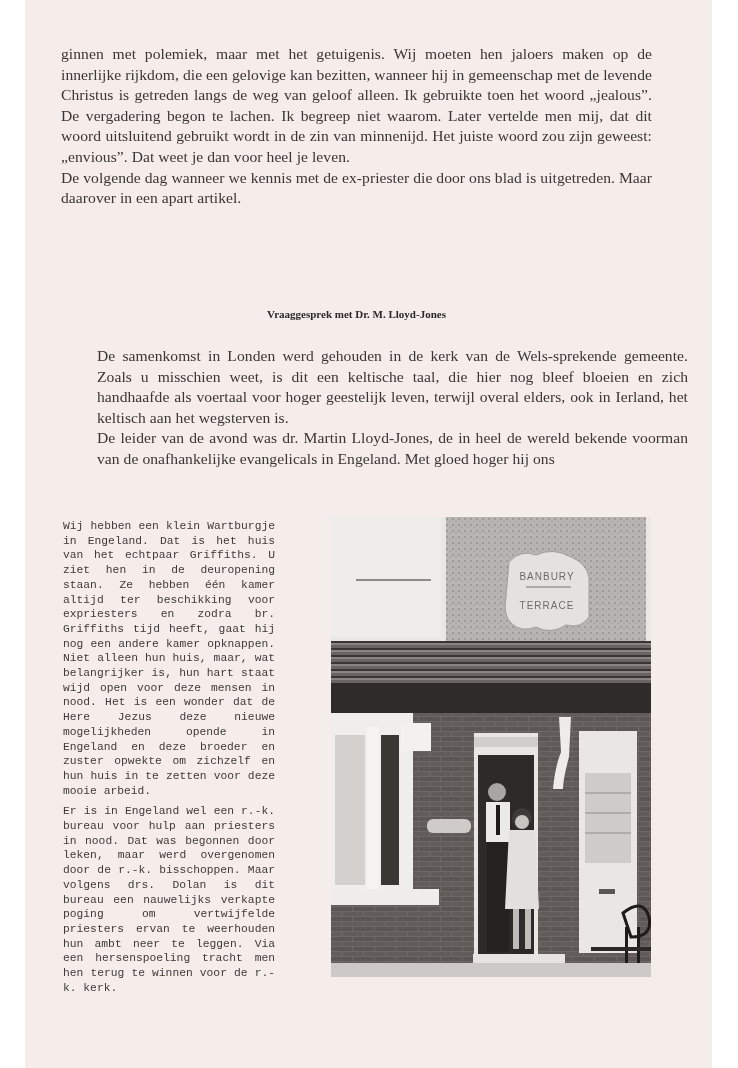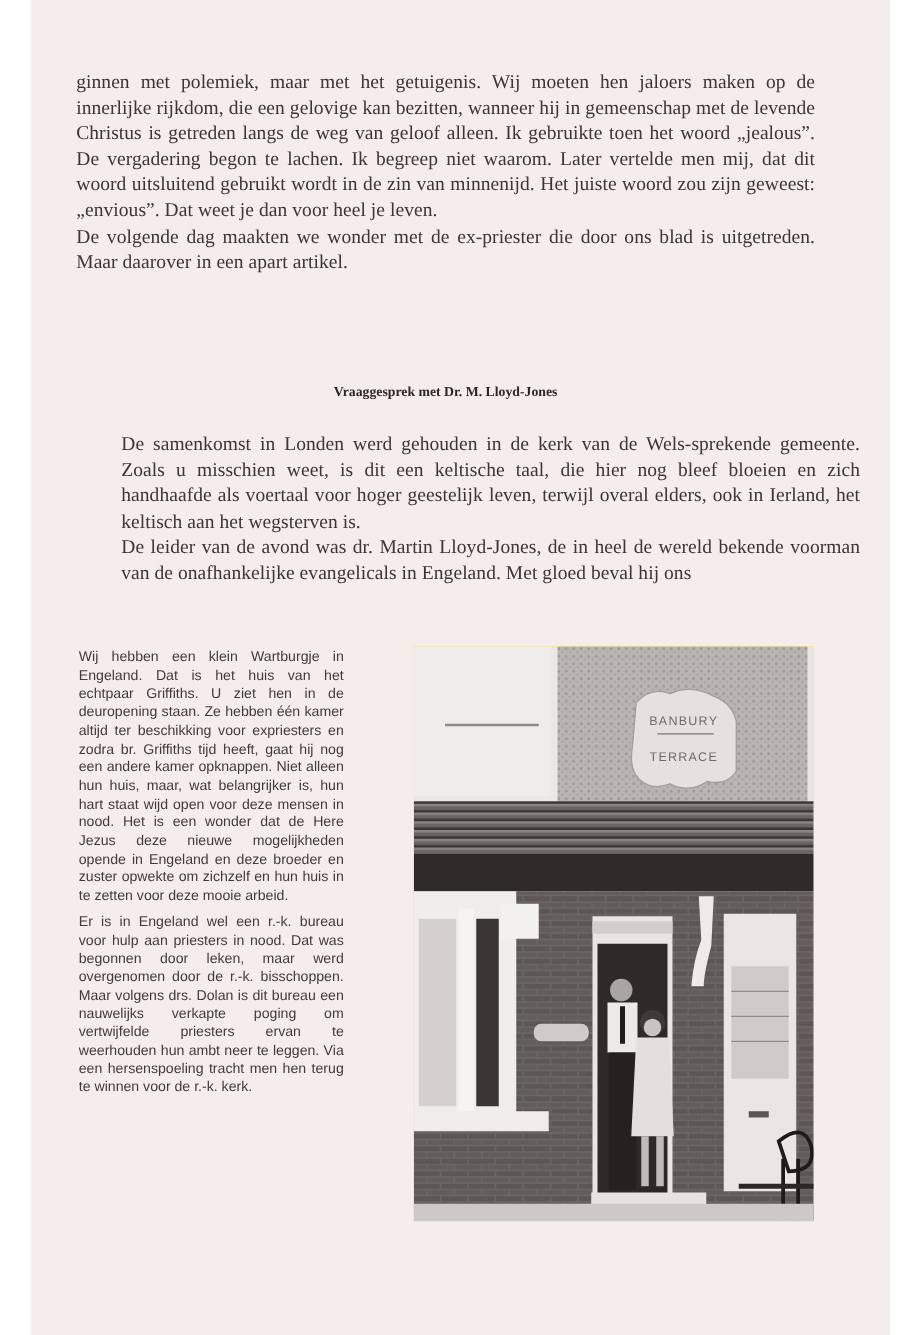--- a/index.html
+++ b/index.html
@@ -8,56 +8,56 @@
     position: absolute; left: 25px; top: 0; width: 687px; height: 1068px;
     background: #f5ede9;
   }
   .body-text {
     position: absolute; left: 61px; width: 591px;
     font-family: "Liberation Serif", "DejaVu Serif", serif;
     font-size: 15.6px; line-height: 20.6px; color: #3a3634;
     text-align: justify; letter-spacing: 0.05px;
   }
   .body-text p { margin: 0; text-align: justify; text-align-last: left; }
-  #block1 { top: 56px; }
+  #block1 { top: 44px; }
   #block2 { top: 346px; margin-left: 36px; }
   .heading {
     position: absolute; left: 61px; width: 591px; top: 308px;
     text-align: center;
     font-family: "Liberation Serif", "DejaVu Serif", serif;
     font-weight: bold; font-size: 11px; color: #2b2827;
   }
   .caption {
     position: absolute; left: 63px; top: 519px; width: 212px;
-    font-family: Liberation Sans, sans-serif;
+    font-family: Liberation Mono, monospace;
     font-size: 11.3px; line-height: 14.7px; color: #3f3b39;
     text-align: justify;
   }
   .caption p { margin: 0 0 6px 0; text-align: justify; text-align-last: left; }
   .photo {
     position: absolute; left: 331px; top: 517px; width: 320px; height: 460px;
     background: #fde047; overflow: hidden;
   }
   .photo svg { display: block; }
 </style>
 </head>
 <body>
 
 <div class="page"></div>
 
 <div class="body-text" id="block1">
   <p>ginnen met polemiek, maar met het getuigenis. Wij moeten hen jaloers maken op de innerlijke rijkdom, die een gelovige kan bezitten, wanneer hij in gemeenschap met de levende Christus is getreden langs de weg van geloof alleen. Ik gebruikte toen het woord „jealous”. De vergadering begon te lachen. Ik begreep niet waarom. Later vertelde men mij, dat dit woord uitsluitend gebruikt wordt in de zin van minnenijd. Het juiste woord zou zijn geweest: „envious”. Dat weet je dan voor heel je leven.</p>
-  <p>De volgende dag maakten we wonder met de ex-priester die door ons blad is uitgetreden. Maar daarover in een apart artikel.</p>
+  <p>De volgende dag wanneer we kennis met de ex-priester die door ons blad is uitgetreden. Maar daarover in een apart artikel.</p>
 </div>
 
 <div class="heading">Vraaggesprek met Dr. M. Lloyd-Jones</div>
 
 <div class="body-text" id="block2">
   <p>De samenkomst in Londen werd gehouden in de kerk van de Wels-sprekende gemeente. Zoals u misschien weet, is dit een keltische taal, die hier nog bleef bloeien en zich handhaafde als voertaal voor hoger geestelijk leven, terwijl overal elders, ook in Ierland, het keltisch aan het wegsterven is.</p>
-  <p>De leider van de avond was dr. Martin Lloyd-Jones, de in heel de wereld bekende voorman van de onafhankelijke evangelicals in Engeland. Met gloed beval hij ons</p>
+  <p>De leider van de avond was dr. Martin Lloyd-Jones, de in heel de wereld bekende voorman van de onafhankelijke evangelicals in Engeland. Met gloed hoger hij ons</p>
 </div>
 
 <div class="caption">
   <p>Wij hebben een klein Wartburgje in Engeland. Dat is het huis van het echtpaar Griffiths. U ziet hen in de deuropening staan. Ze hebben één kamer altijd ter beschikking voor expriesters en zodra br. Griffiths tijd heeft, gaat hij nog een andere kamer opknappen. Niet alleen hun huis, maar, wat belangrijker is, hun hart staat wijd open voor deze mensen in nood. Het is een wonder dat de Here Jezus deze nieuwe mogelijkheden opende in Engeland en deze broeder en zuster opwekte om zichzelf en hun huis in te zetten voor deze mooie arbeid.</p>
   <p>Er is in Engeland wel een r.-k. bureau voor hulp aan priesters in nood. Dat was begonnen door leken, maar werd overgenomen door de r.-k. bisschoppen. Maar volgens drs. Dolan is dit bureau een nauwelijks verkapte poging om vertwijfelde priesters ervan te weerhouden hun ambt neer te leggen. Via een hersenspoeling tracht men hen terug te winnen voor de r.-k. kerk.</p>
 </div>
 
 <div class="photo">
   <svg width="320" height="460" viewBox="0 0 320 460" xmlns="http://www.w3.org/2000/svg">
     <defs>

